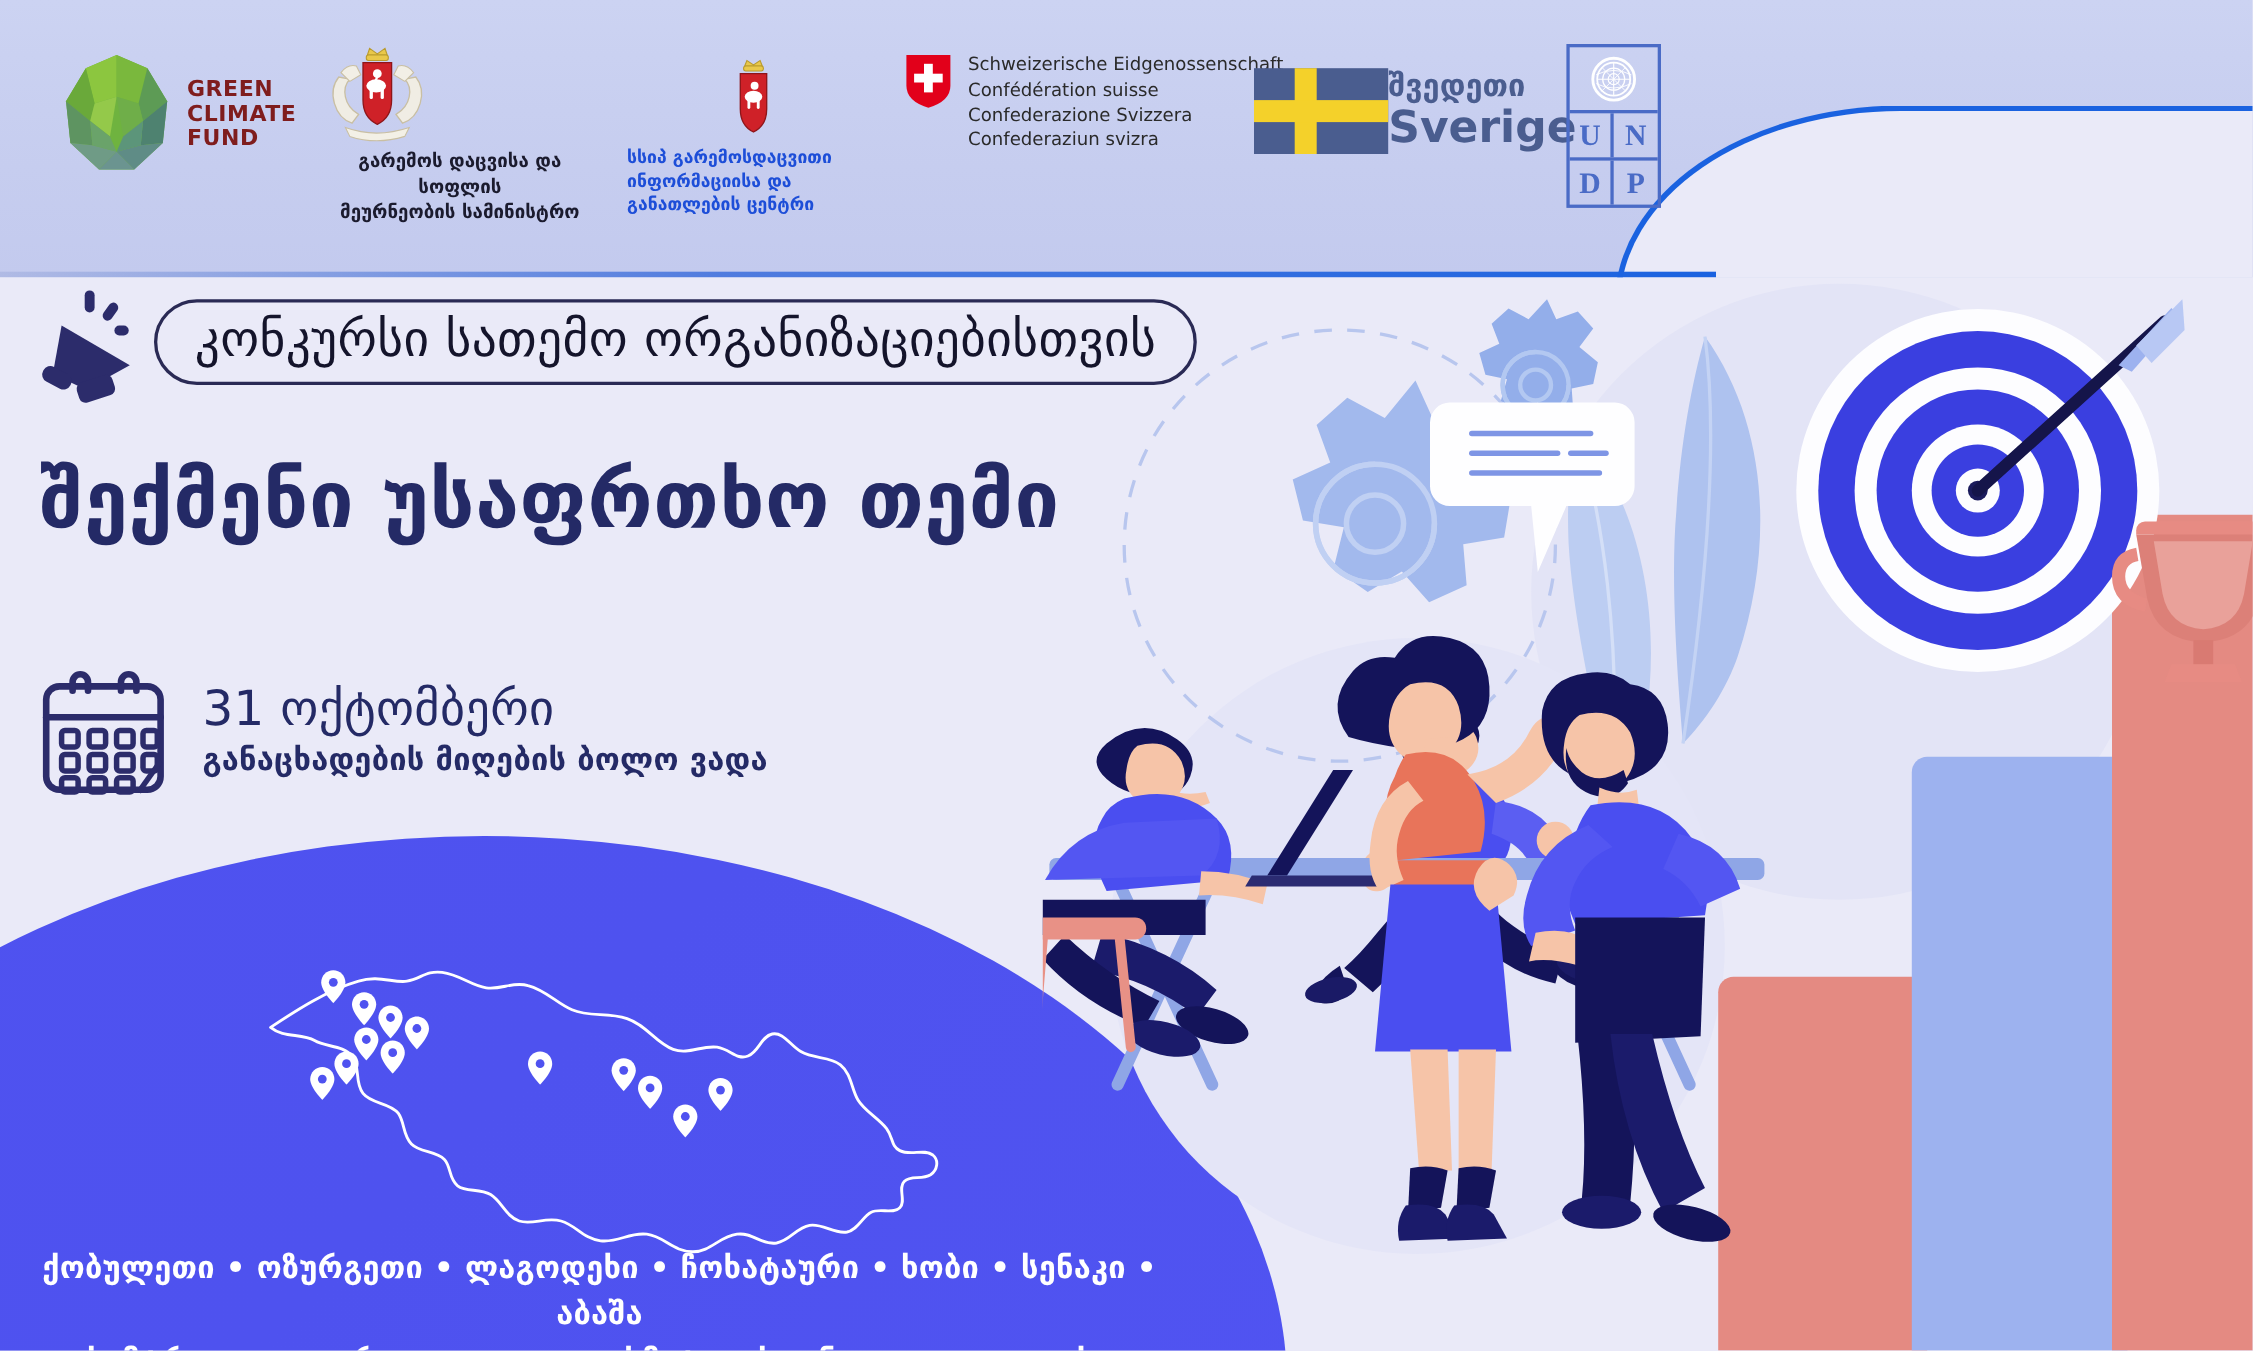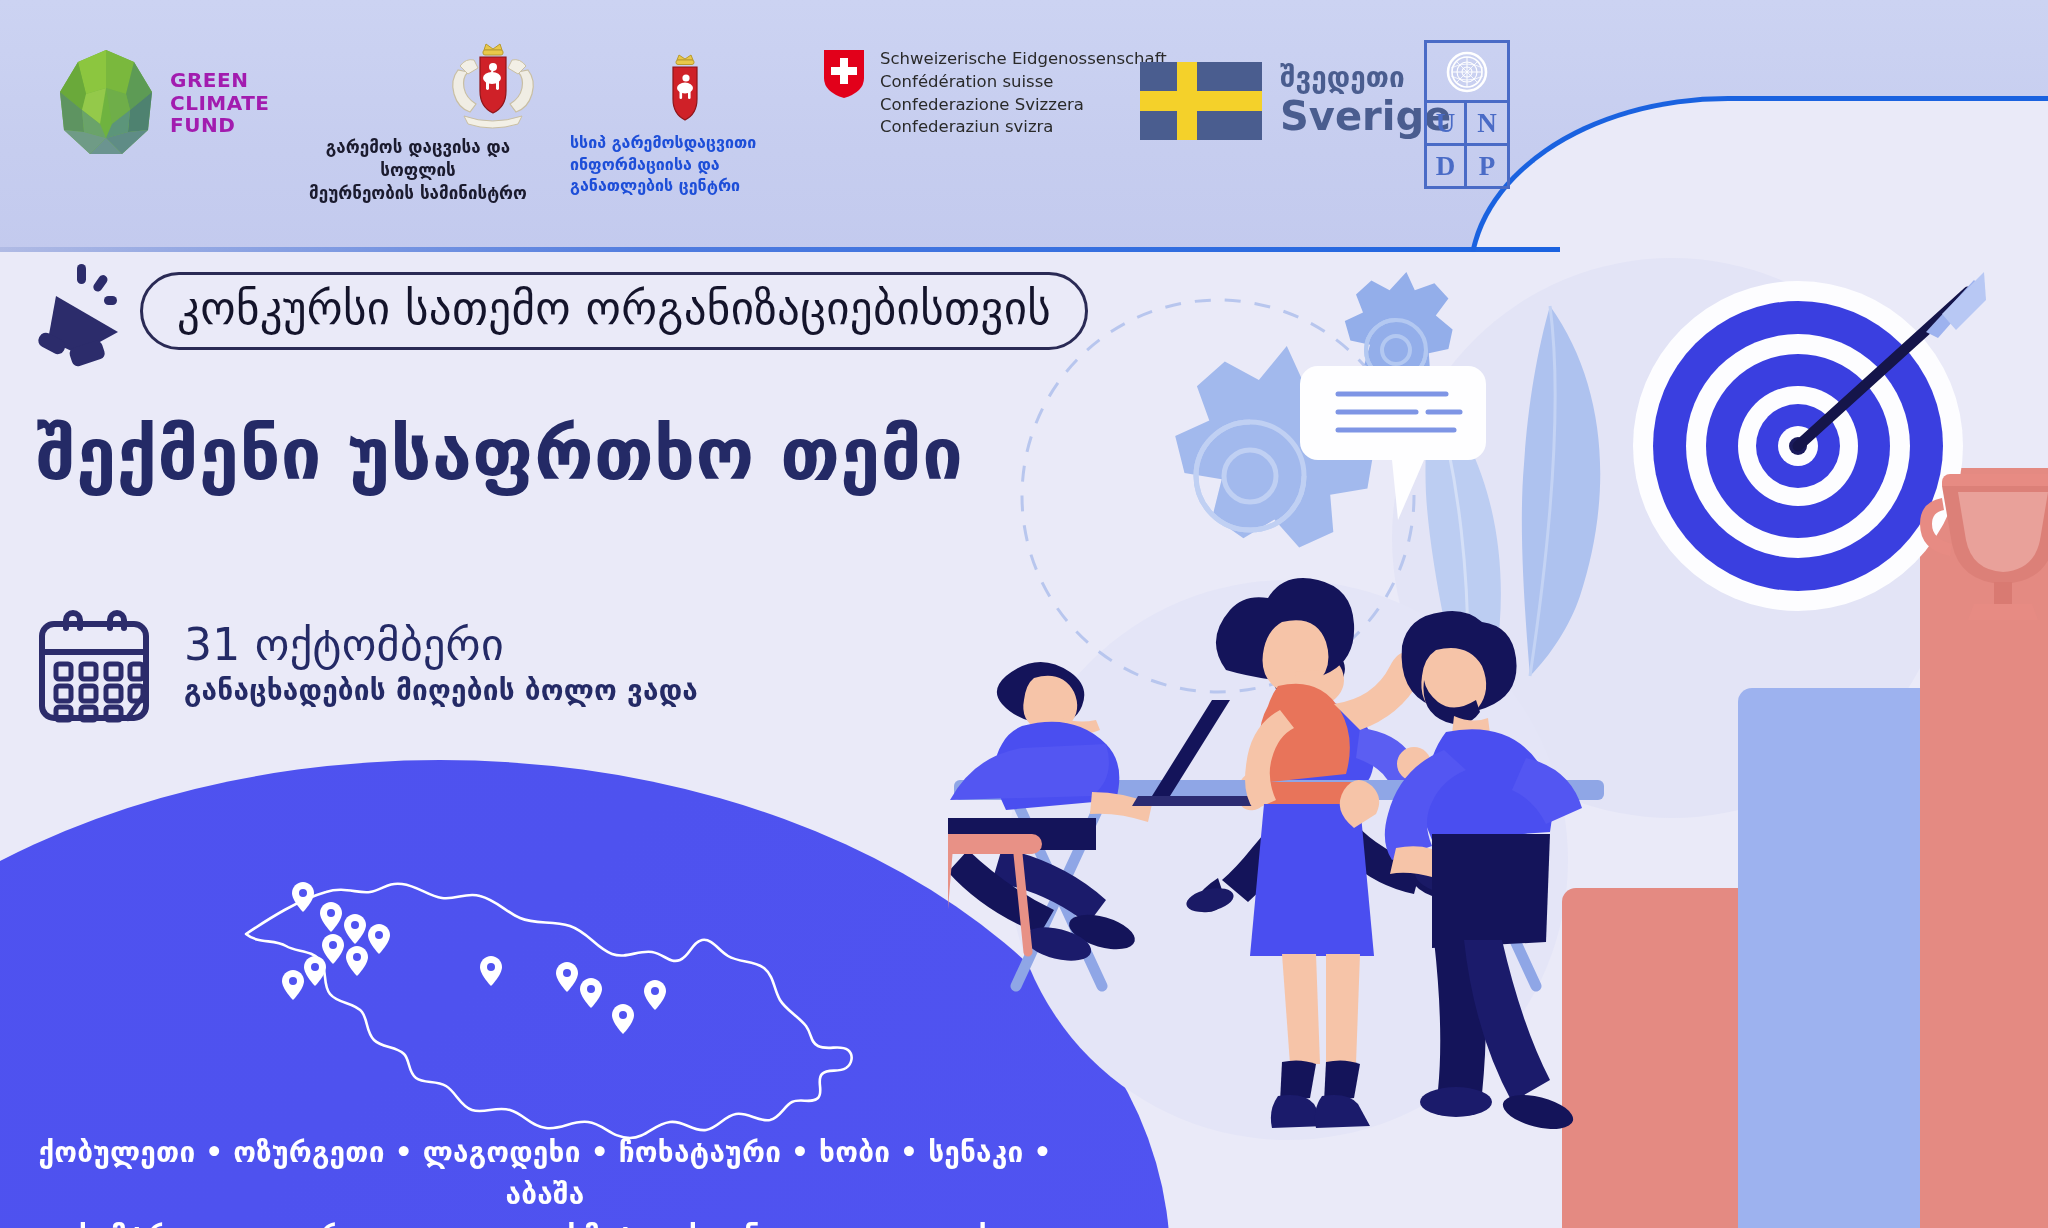--- a/index.html
+++ b/index.html
@@ -34,44 +34,44 @@
   }
 
   .logos{ position:absolute; left:0; top:0; width:2048px; height:248px; }
   .logo{ position:absolute; display:flex; align-items:center; }
 
   
   .gcf{ left:56px; top:48px; }
   .gcf .gem{ width:100px; height:110px; position:relative; }
   .gcf .gem svg{ display:block; }
   .gcf .txt{ margin-left:14px; font-family:"DejaVu Sans","Liberation Sans",sans-serif;
-    font-size:20px; font-weight:700; line-height:1.12; color:#a21caf; letter-spacing:.5px;}
-
-  
-  .moepa{ left:288px; top:40px; flex-direction:column; align-items:flex-end; width:260px;}
+    font-size:20px; font-weight:700; line-height:1.12; color:#7f1d1d; letter-spacing:.5px;}
+
+  
+  .moepa{ left:288px; top:40px; flex-direction:column; align-items:flex-start; width:260px;}
   .moepa .crest{ height:88px; }
   .moepa .t{ margin-top:8px; text-align:center; font-size:17px; font-weight:700; color:#1b1b2e; line-height:1.35;}
 
   
   .eiec{ left:570px; top:52px; flex-direction:column; align-items:flex-start; width:230px;}
   .eiec .crest{ height:72px; align-self:center; }
   .eiec .t{ margin-top:8px; text-align:left; font-size:16px; font-weight:700; color:#1d4ed8; line-height:1.35;}
 
   
   .sdc{ left:822px; top:48px; align-items:flex-start;}
   .sdc .shield{ width:44px; height:52px; margin-right:14px;}
   .sdc .lines{ font-size:16.5px; color:#2a2a2a; line-height:1.38; }
   .sdc .bold{ margin-top:14px; font-weight:700; font-size:16px; line-height:1.35;}
 
   
   .swe{ left:1140px; top:62px; align-items:center; }
   .swe .flag{ width:122px; height:78px; position:relative; background:#4a5d8f; }
   .swe .flag .vb{ position:absolute; left:37px; top:0; width:20px; height:78px; background:#f4d12a;}
   .swe .flag .hb{ position:absolute; left:0; top:29px; width:122px; height:20px; background:#f4d12a;}
-  .swe .st{ margin-left:18px; color:#4a5d8f; }
+  .swe .st{ color:#4a5d8f; }
   .swe .st .ka{ font-size:28px; font-weight:600; line-height:1; }
   .swe .st .en{ font-size:40px; font-weight:700; line-height:1.1; margin-top:2px;}
 
   
   .undp{ left:1424px; top:40px; }
   .undp .box{ width:86px; border:3px solid #4a6bc6; }
   .undp .emblem{ height:60px; display:flex; align-items:center; justify-content:center; border-bottom:3px solid #4a6bc6; }
   .undp .grid{ display:grid; grid-template-columns:1fr 1fr; }
   .undp .cell{ height:40px; display:flex; align-items:center; justify-content:center;
     font-size:27px; font-weight:600; color:#4a6bc6; font-family:"Liberation Serif",serif;}

